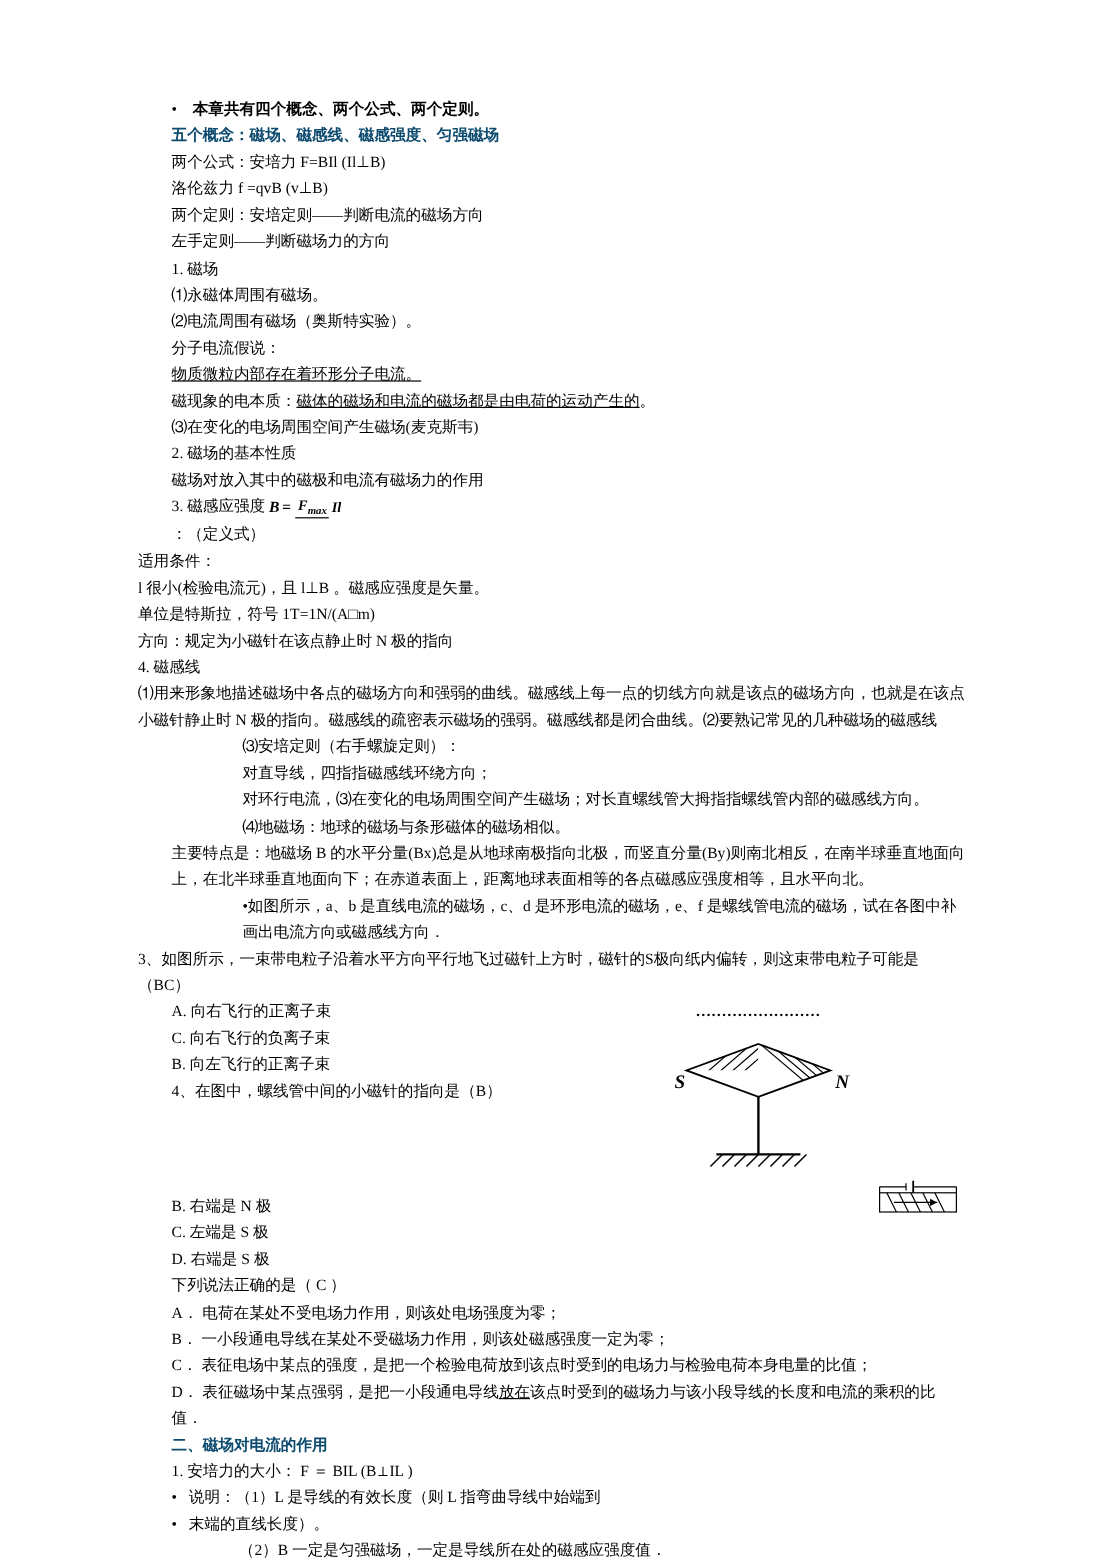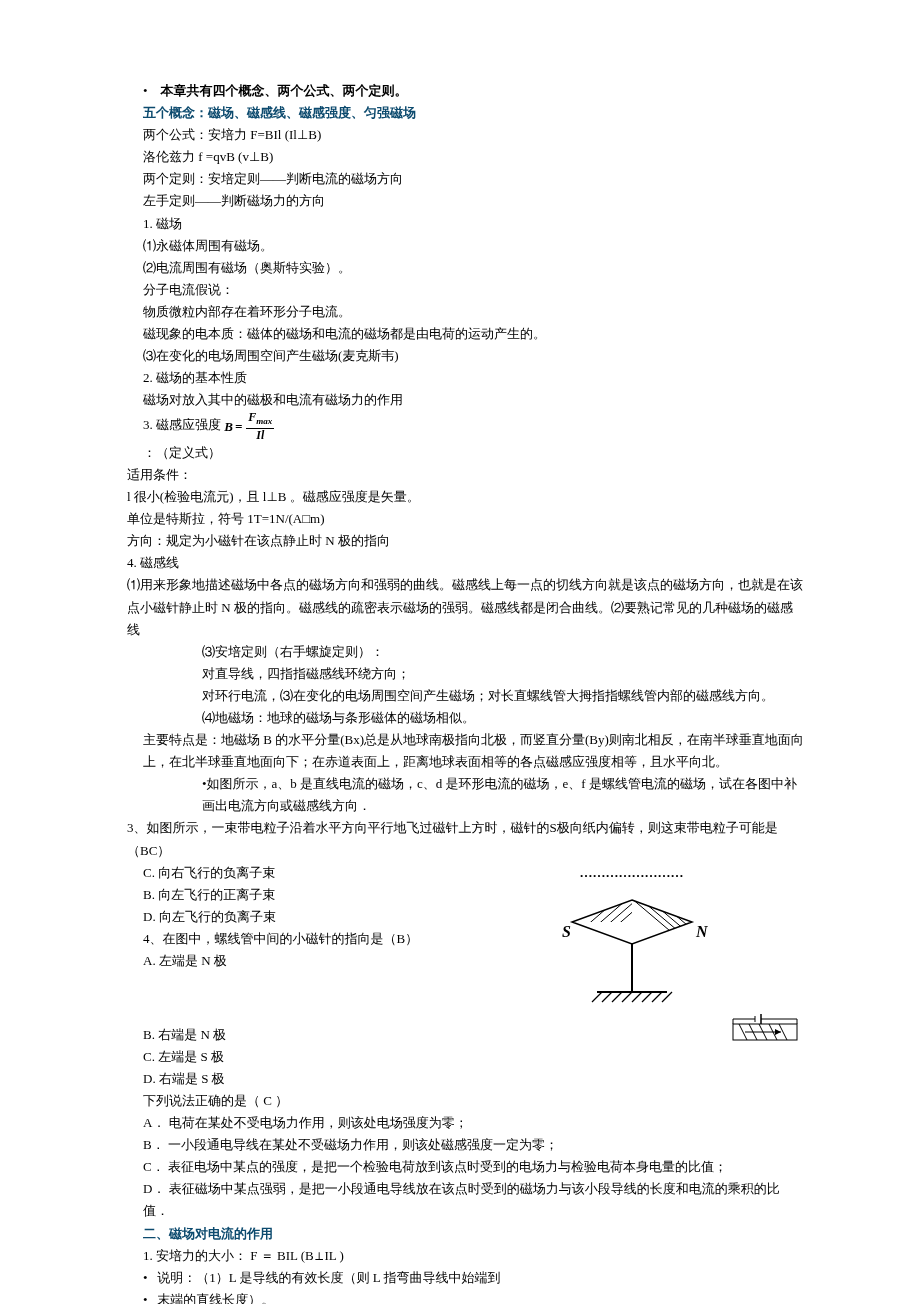--- a/index.html
+++ b/index.html
@@ -7,37 +7,37 @@
     padding: 80px 115px 60px 115px;
     font-family: "SimSun", "宋体", serif;
     font-size: 13px;
     line-height: 1.7;
     color: #000;
     width: 920px;
     box-sizing: border-box;
     background: #fff;
   }
   .bold { font-weight: bold; }
-  .indent0 { margin-left: 12px; }
+  .indent0 { margin-left: 0; }
   .indent1 { margin-left: 28px; }
   .indent2 { margin-left: 87px; }
   .indent3 { margin-left: 84px; }
-  .underline { }
+  .underline { text-decoration: underline; }
   .red { color: #0c4a6e; }
   .formula-block {
     display: inline-flex;
     align-items: center;
     vertical-align: middle;
     font-style: italic;
     font-family: "Times New Roman", serif;
     font-weight: bold;
   }
   .frac {
     display: inline-flex;
-    flex-direction: column;
+    flex-direction: row;
     align-items: center;
     font-size: 12px;
     line-height: 1.1;
     margin-left: 2px;
   }
   .frac .num { border-bottom: 1px solid #000; padding: 0 2px; }
   .frac .den { padding: 0 2px; }
   p { margin: 0; }
   .row { display: flex; align-items: flex-start; }
   .col-text { flex: 0 0 auto; }
@@ -100,25 +100,24 @@
 <p class="indent2">对直导线，四指指磁感线环绕方向；</p>
 <p class="indent2">对环行电流，⑶在变化的电场周围空间产生磁场；对长直螺线管大拇指指螺线管内部的磁感线方向。</p>
 <p class="indent2">⑷地磁场：地球的磁场与条形磁体的磁场相似。</p>
 <p class="indent1">主要特点是：地磁场 B 的水平分量(Bx)总是从地球南极指向北极，而竖直分量(By)则南北相反，在南半球垂直地面向上，在北半球垂直地面向下；在赤道表面上，距离地球表面相等的各点磁感应强度相等，且水平向北。</p>
 <p class="indent2">•如图所示，a、b 是直线电流的磁场，c、d 是环形电流的磁场，e、f 是螺线管电流的磁场，试在各图中补画出电流方向或磁感线方向．</p>
 
 <p class="indent0">3、如图所示，一束带电粒子沿着水平方向平行地飞过磁针上方时，磁针的S极向纸内偏转，则这束带电粒子可能是（BC）</p>
 
 <div class="row">
   <div class="col-text indent1">
+    <p>A. 向右飞行的正离子束</p>
     <p>C. 向右飞行的负离子束</p>
     <p>B. 向左飞行的正离子束</p>
-    <p>D. 向左飞行的负离子束</p>
     <p>4、在图中，螺线管中间的小磁针的指向是（B）</p>
-    <p>A. 左端是 N 极</p>
   </div>
   <div class="figure-area">
     <p class="bold">……………………</p>
     <svg class="compass-diagram" width="180" height="120" viewBox="0 0 180 120">
 
       <polygon points="90,8 150,30 90,52 30,30" fill="none" stroke="#000" stroke-width="1.5"></polygon>
 
       <clipPath id="dclip">
           <polygon points="90,8 150,30 90,52"></polygon>
         </clipPath>

